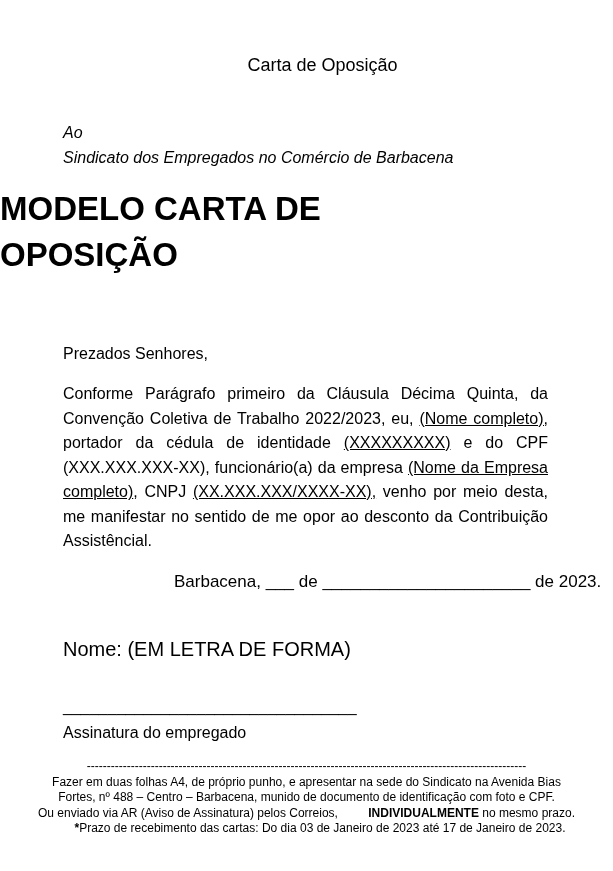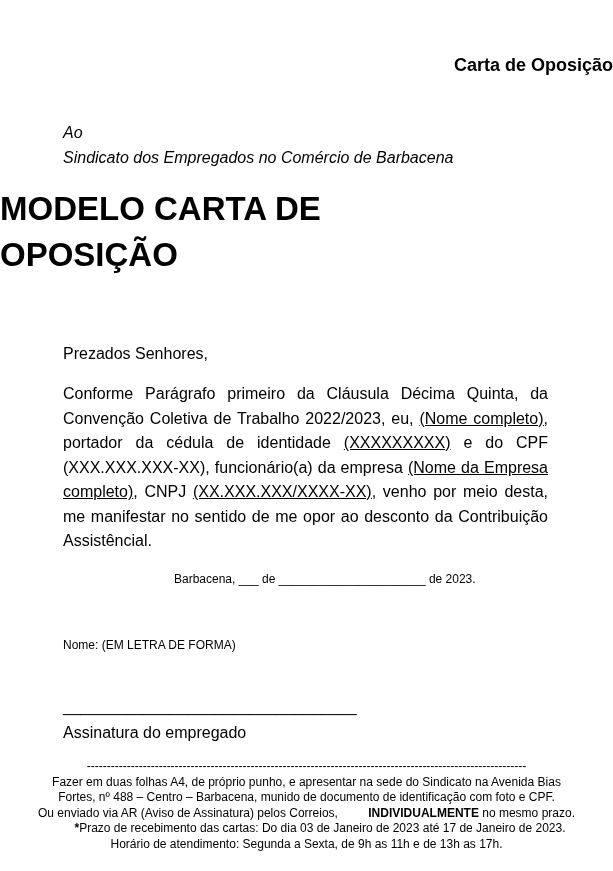--- a/index.html
+++ b/index.html
@@ -14,23 +14,23 @@
     background: #ffffff;
     color: #000000;
     font-family: "Liberation Sans", sans-serif;
     overflow: hidden;
   }
   .doc-title {
     position: absolute;
     top: 55px;
     left: 0;
     right: 0;
-    text-align: right;
+    text-align: center;
     font-size: 18px;
-    font-weight: bold;
+    font-weight: normal;
     padding-left: 32px;
   }
   .recipient {
     position: absolute;
     top: 121px;
     left: 63px;
     font-size: 16px;
     line-height: 24.5px;
     font-style: italic;
   }
@@ -57,27 +57,27 @@
     font-size: 16px;
     line-height: 24.5px;
     text-align: justify;
   }
   .seg-underline { text-decoration: underline; }
   .seg-bold { font-weight: bold; padding-left: 27px; }
   .date-line {
     position: absolute;
     top: 572px;
     left: 174px;
-    font-size: 12px;
+    font-size: 17px;
   }
   .name-line {
     position: absolute;
     top: 638px;
     left: 63px;
-    font-size: 12px;
+    font-size: 20px;
   }
   .signature-line {
     position: absolute;
     top: 698px;
     left: 63px;
     font-size: 16px;
     letter-spacing: 0;
     white-space: nowrap;
   }
   .signature-caption {
@@ -131,16 +131,15 @@
   <div class="signature-line">_________________________________</div>
 
   <div class="signature-caption">Assinatura do empregado</div>
 
   <div class="footer">
     <div class="footer-separator">--------------------------------------------------------------------------------------------------------------</div>
     <div class="footer-line"><span class="seg-normal">Fazer em duas folhas A4, de próprio punho, e apresentar na sede do Sindicato na Avenida Bias</span></div>
     <div class="footer-line"><span class="seg-normal">Fortes, nº 488 – Centro – Barbacena, munido de documento de identificação com foto e CPF.</span></div>
     <div class="footer-line"><span class="seg-normal">Ou enviado via AR (Aviso de Assinatura) pelos Correios, </span><span class="seg-bold">INDIVIDUALMENTE</span><span class="seg-normal"> no mesmo prazo.</span></div>
     <div class="footer-line"><span class="seg-bold">*</span><span class="seg-normal">Prazo de recebimento das cartas: Do dia 03 de Janeiro de 2023 até 17 de Janeiro de 2023.</span></div>
-    <div class="footer-line"><span class="seg-normal">Horário de atendimento: Segunda a Sexta, de 9h as 11h e de 13h as 17h.</span></div>
   </div>
 
 </div>
 
 </body></html>

